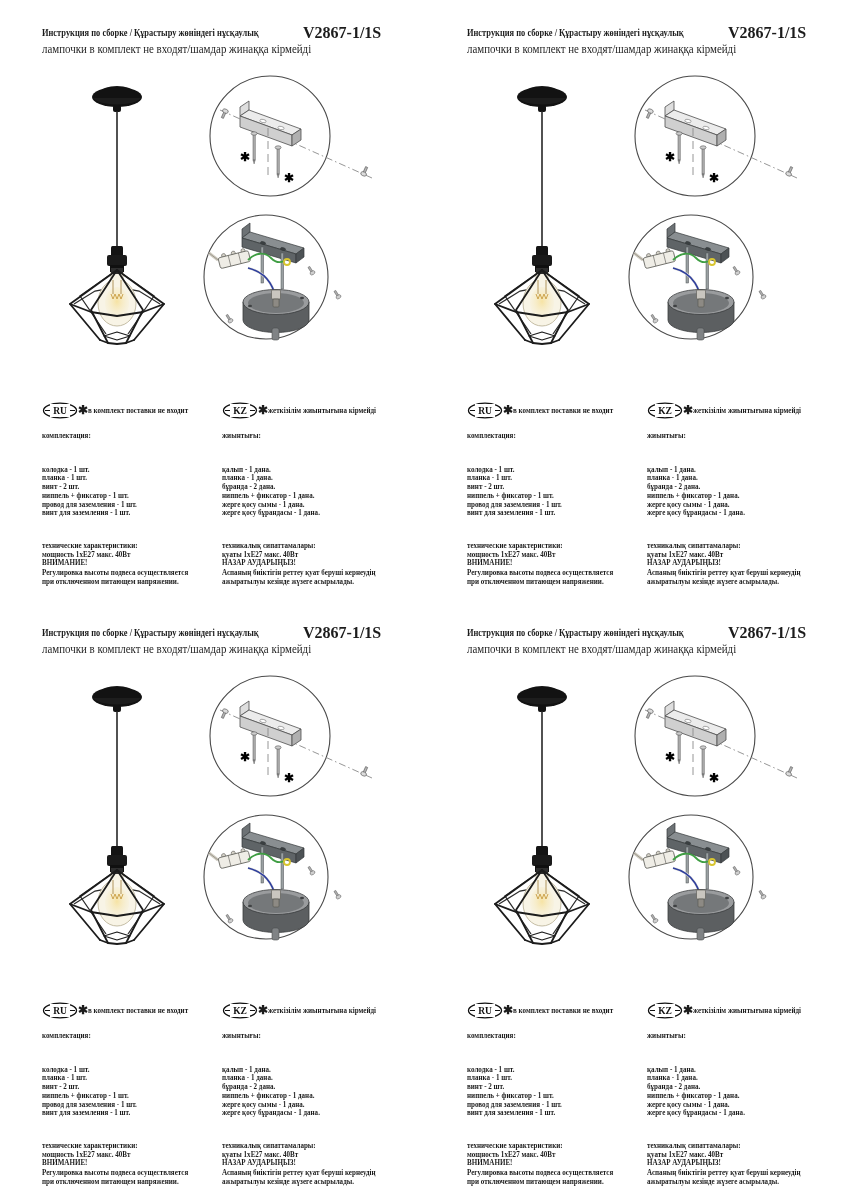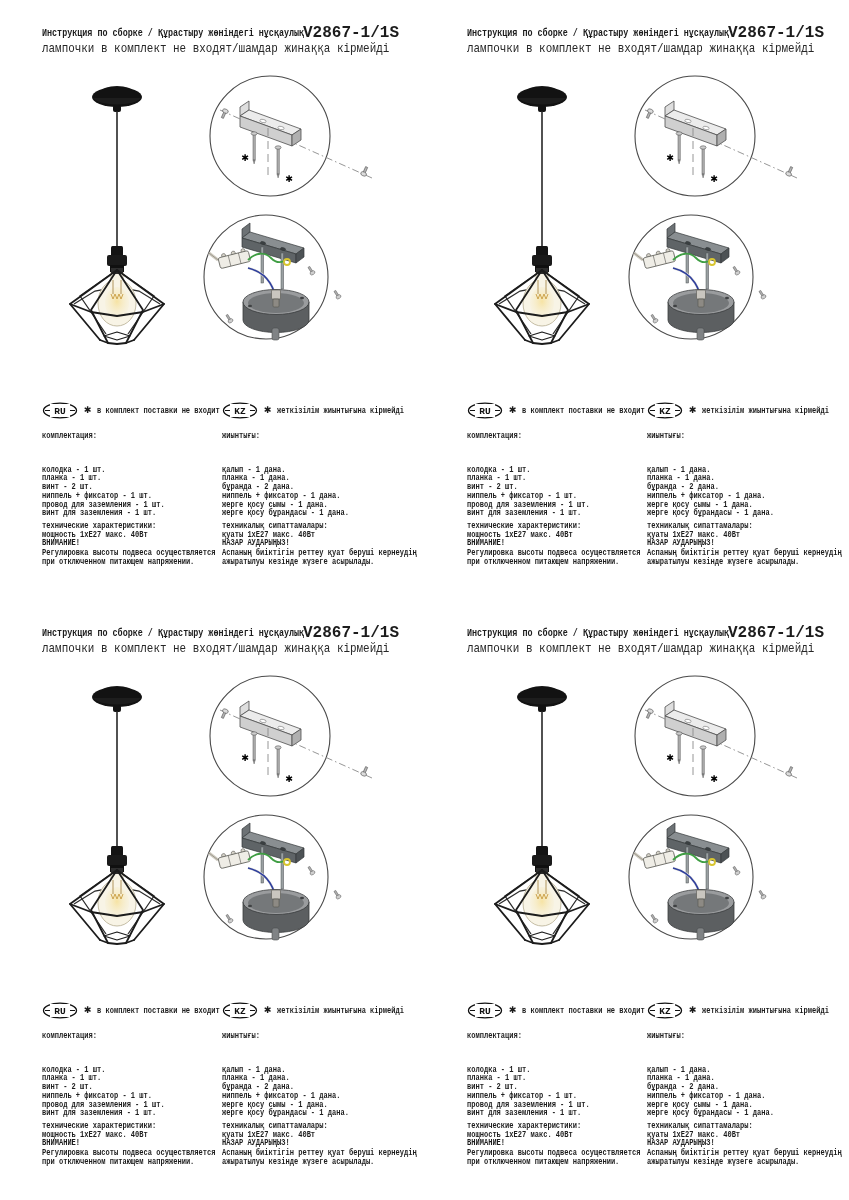--- a/index.html
+++ b/index.html
@@ -1,40 +1,40 @@
 <!DOCTYPE html>
 <html><head>
 <meta charset="utf-8">
 <style>
   html,body{margin:0;padding:0;background:#fff;}
   .page{position:relative;width:849px;height:1200px;background:#ffffff;overflow:hidden;
-        font-family:Liberation Mono, monospace;color:#1c1c1c;}
+        font-family:Liberation Serif, serif;color:#1c1c1c;}
   .sheet{position:absolute;width:424px;height:600px;}
   
   .hdr-title{position:absolute;left:42px;top:27px;font-size:10.5px;font-weight:bold;
              white-space:nowrap;transform:scaleX(0.80);transform-origin:0 0;}
   .hdr-model{position:absolute;left:303px;top:24px;font-size:16px;font-weight:bold;white-space:nowrap;}
   .hdr-sub{position:absolute;left:42px;top:41px;font-size:13px;font-weight:400;color:#262626;
            white-space:nowrap;transform:scaleX(0.84);transform-origin:0 0;}
   
   .lamp-svg{position:absolute;left:64px;top:82px;}
   .diag-top{position:absolute;left:206px;top:72px;}
   .diag-bot{position:absolute;left:202px;top:210px;}
   
   .cols{position:absolute;left:42px;top:402px;width:372px;display:grid;grid-template-columns:180px 1fr;}
   .col{position:relative;}
-  .badge-row{display:flex;align-items:center;gap:6px;height:17px;}
+  .badge-row{display:flex;align-items:center;height:17px;}
   .badge-svg{flex:0 0 auto;}
   .ast{font-size:12px;font-weight:bold;line-height:1;margin-top:-2px;}
   .cz{display:block;white-space:nowrap;transform:scaleX(0.85);transform-origin:0 0;
       font-size:8.3px;font-weight:bold;line-height:8.7px;}
   .note{font-size:8.3px;font-weight:bold;transform:scaleX(0.85);transform-origin:0 50%;white-space:nowrap;}
   .kit-title{margin-top:13px;}
   .items{margin-top:25px;}
-  .specs{margin-top:4px;}
+  .specs{margin-top:24px;}
   .warn{margin-top:0;}
   .warn .w2{line-height:9.2px;}
 </style>
 </head>
 <body>
 
 <div class="page" id="page">
 <section class="sheet" style="left: 0px; top: 0px;">
 
   <div class="hdr-title">Инструкция по сборке / Құрастыру жөніндегі нұсқаулық</div>

